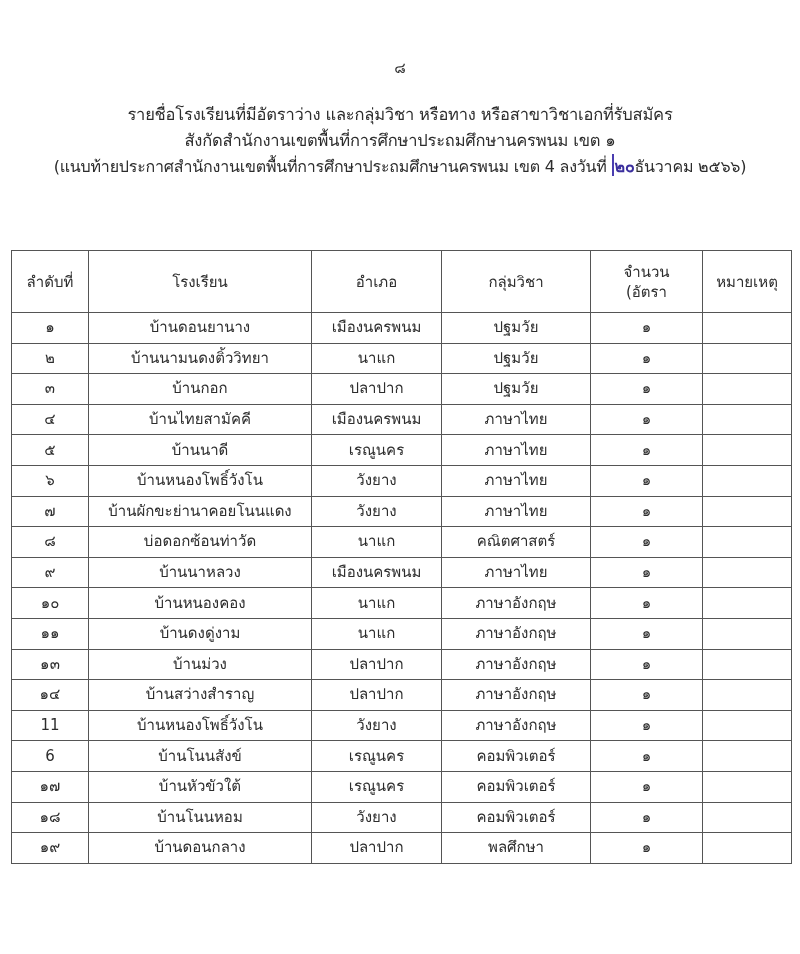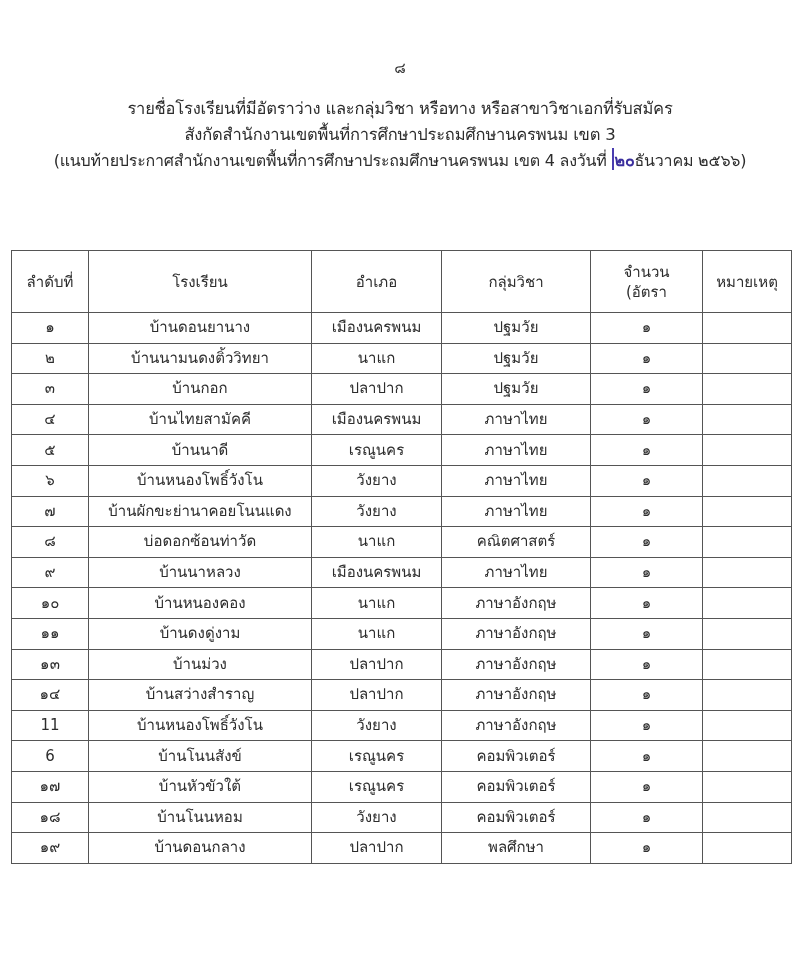--- a/index.html
+++ b/index.html
@@ -9,21 +9,21 @@
     font-family: "DejaVu Sans", "Liberation Sans", sans-serif;
     color: #2a2a2a;
     position: relative;
     overflow: hidden;
   }
   .page-number {
     position: absolute; left: 0; width: 800px; top: 56px;
     text-align: center; font-size: 15px; color: #333;
   }
   .title-block {
-    position: absolute; left: 0; width: 800px; top: 96px;
+    position: absolute; left: 0; width: 800px; top: 102px;
     text-align: center;
   }
   .title-line {
     font-size: 16.5px; line-height: 26px; color: #2c2c2c;
     white-space: nowrap; letter-spacing: -0.2px;
   }
   .title-line.l4 { font-size: 16px; }
   .date-mark {
     color: #3b2f9e;
     font-weight: bold;
@@ -62,21 +62,21 @@
   td.col-school, td.col-district, td.col-subject { text-align: center; }
   .hdr-count { display: block; }
 </style>
 </head>
 <body>
 
 <div class="page-number">๘</div>
 
 <div class="title-block">
   <div class="title-line">รายชื่อโรงเรียนที่มีอัตราว่าง และกลุ่มวิชา หรือทาง หรือสาขาวิชาเอกที่รับสมัคร</div>
-  <div class="title-line">สังกัดสำนักงานเขตพื้นที่การศึกษาประถมศึกษานครพนม เขต 3</div>
+  <div class="title-line">สังกัดสำนักงานเขตพื้นที่การศึกษาประถมศึกษานครพนม เขต ๑</div>
   <div class="title-line l4"><span>(แนบท้ายประกาศสำนักงานเขตพื้นที่การศึกษาประถมศึกษานครพนม เขต 4 ลงวันที่ </span><span class="date-mark"><span class="stroke"></span><span>๒๐</span></span><span>ธันวาคม ๒๕๖๖)</span></div>
 </div>
 
 <table class="roster">
   <colgroup>
     <col style="width:77px">
     <col style="width:223px">
     <col style="width:130px">
     <col style="width:149px">
     <col style="width:112px">

